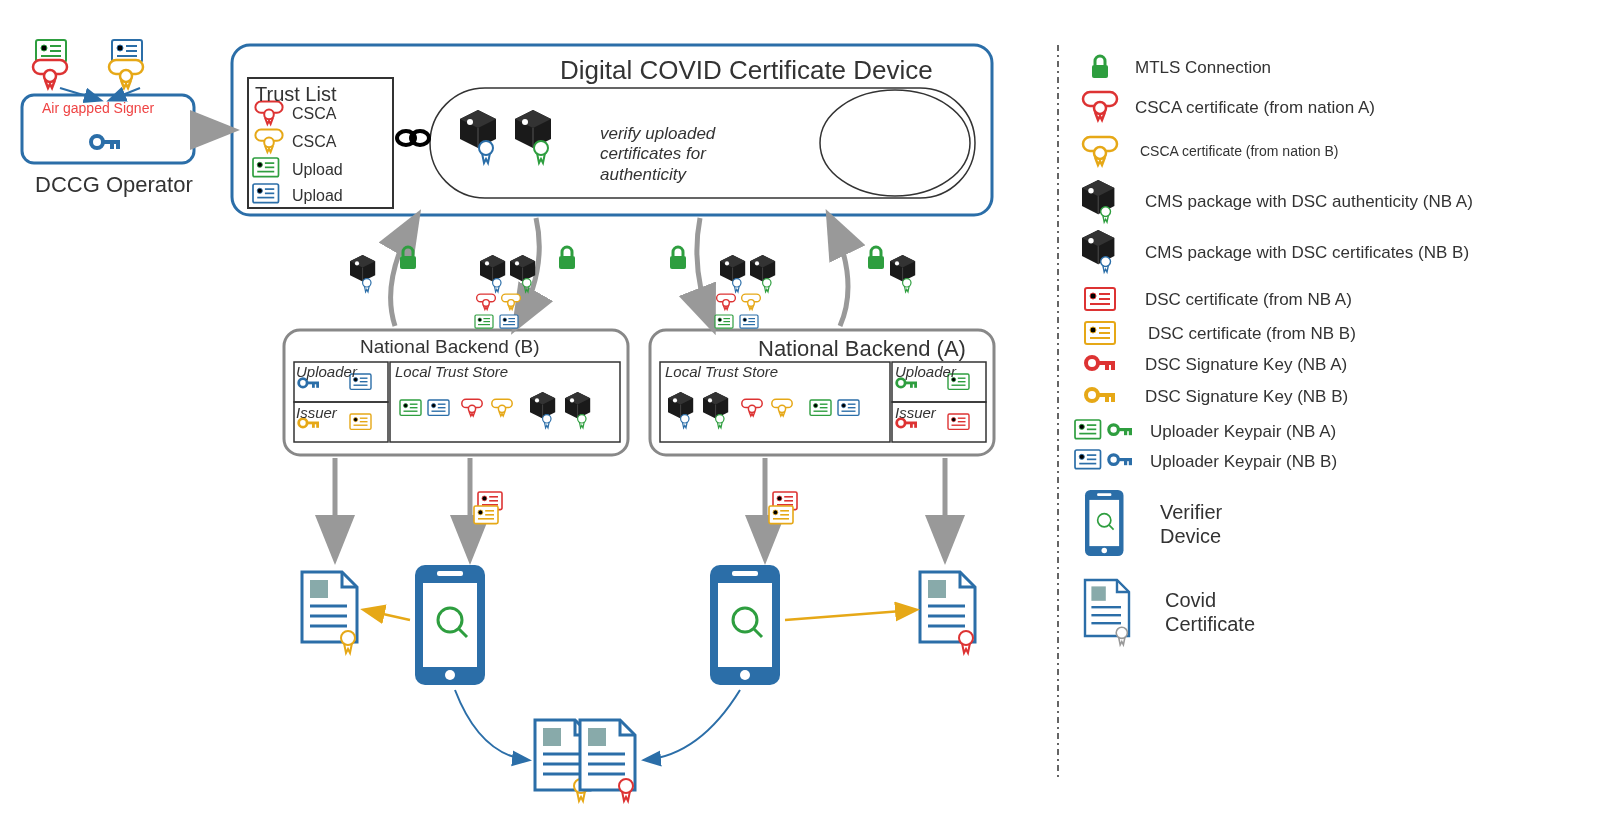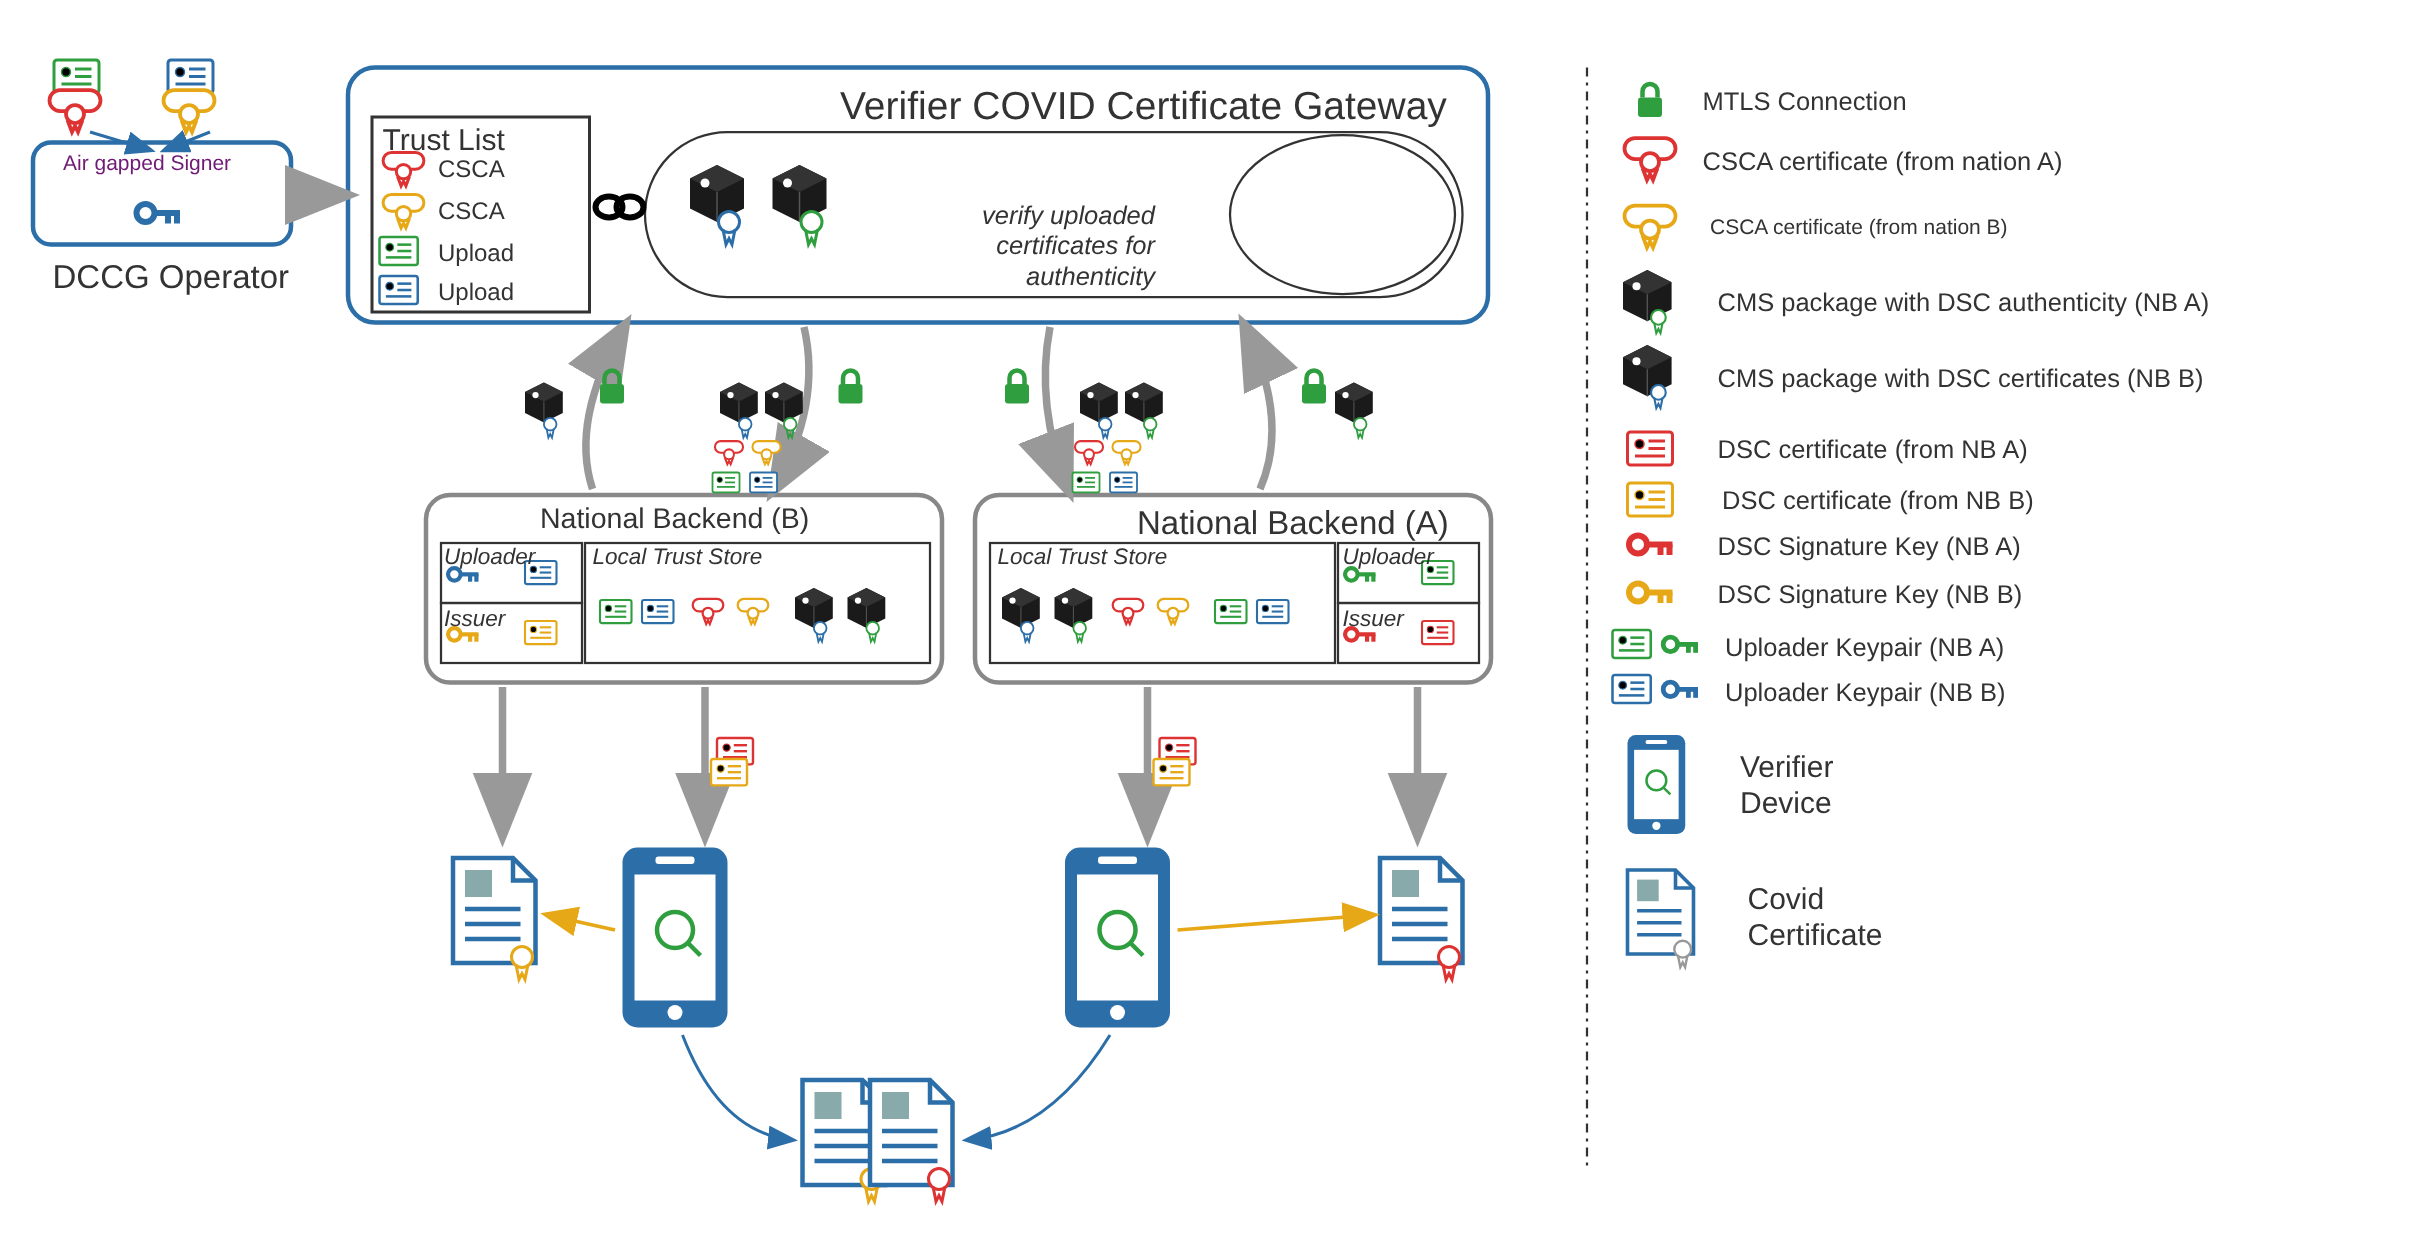--- a/index.html
+++ b/index.html
@@ -235,29 +235,29 @@
     <use href="#key" x="1108" y="424" stroke="#2e9e3f" transform="scale(0.8)" transform-origin="1108 424"></use>
 <use href="#card" x="1075" y="450" stroke="#2b6ea8" transform="scale(0.85)" transform-origin="1075 450"></use>
     <use href="#key" x="1108" y="454" stroke="#2b6ea8" transform="scale(0.8)" transform-origin="1108 454"></use>
 <use href="#phone" x="1085" y="490" transform="scale(0.55)" transform-origin="1085 490"></use>
 <g transform="translate(1085,580) scale(0.8)">
       <use href="#doc"></use>
       <use href="#seal" x="38" y="58" stroke="#999"></use>
     </g>
 </svg>
 
-<div class="txt" style="left:560px;top:55px;font-size:26px">Verifier COVID Certificate Gateway</div>
+<div class="txt" style="left:560px;top:55px;font-size:26px">Digital COVID Certificate Device</div>
 <div class="txt" style="left:255px;top:82px;font-size:20px">Trust List</div>
 <div class="txt" style="left:292px;top:104px;font-size:16px">CSCA</div>
 <div class="txt" style="left:292px;top:132px;font-size:16px">CSCA</div>
 <div class="txt" style="left:292px;top:160px;font-size:16px">Upload</div>
 <div class="txt" style="left:292px;top:186px;font-size:16px">Upload</div>
-<div class="txt i" style="left:600px;top:134px;font-size:17px;width:170px;text-align:right">verify uploaded certificates for authenticity</div>
-
-<div class="txt" style="left:42px;top:100px;font-size:14px;color:#701a75">Air gapped Signer</div>
+<div class="txt i" style="left:600px;top:124px;font-size:17px;width:170px;text-align:left">verify uploaded certificates for authenticity</div>
+
+<div class="txt" style="left:42px;top:100px;font-size:14px;color:#ef4444">Air gapped Signer</div>
 <div class="txt" style="left:35px;top:172px;font-size:22px">DCCG Operator</div>
 
 <div class="txt" style="left:360px;top:336px;font-size:19px">National Backend (B)</div>
 <div class="txt i" style="left:296px;top:363px;font-size:15px">Uploader</div>
 <div class="txt i" style="left:296px;top:404px;font-size:15px">Issuer</div>
 <div class="txt i" style="left:395px;top:363px;font-size:15px">Local Trust Store</div>
 
 <div class="txt" style="left:758px;top:336px;font-size:22px">National Backend (A)</div>
 <div class="txt i" style="left:665px;top:363px;font-size:15px">Local Trust Store</div>
 <div class="txt i" style="left:895px;top:363px;font-size:15px">Uploader</div>

